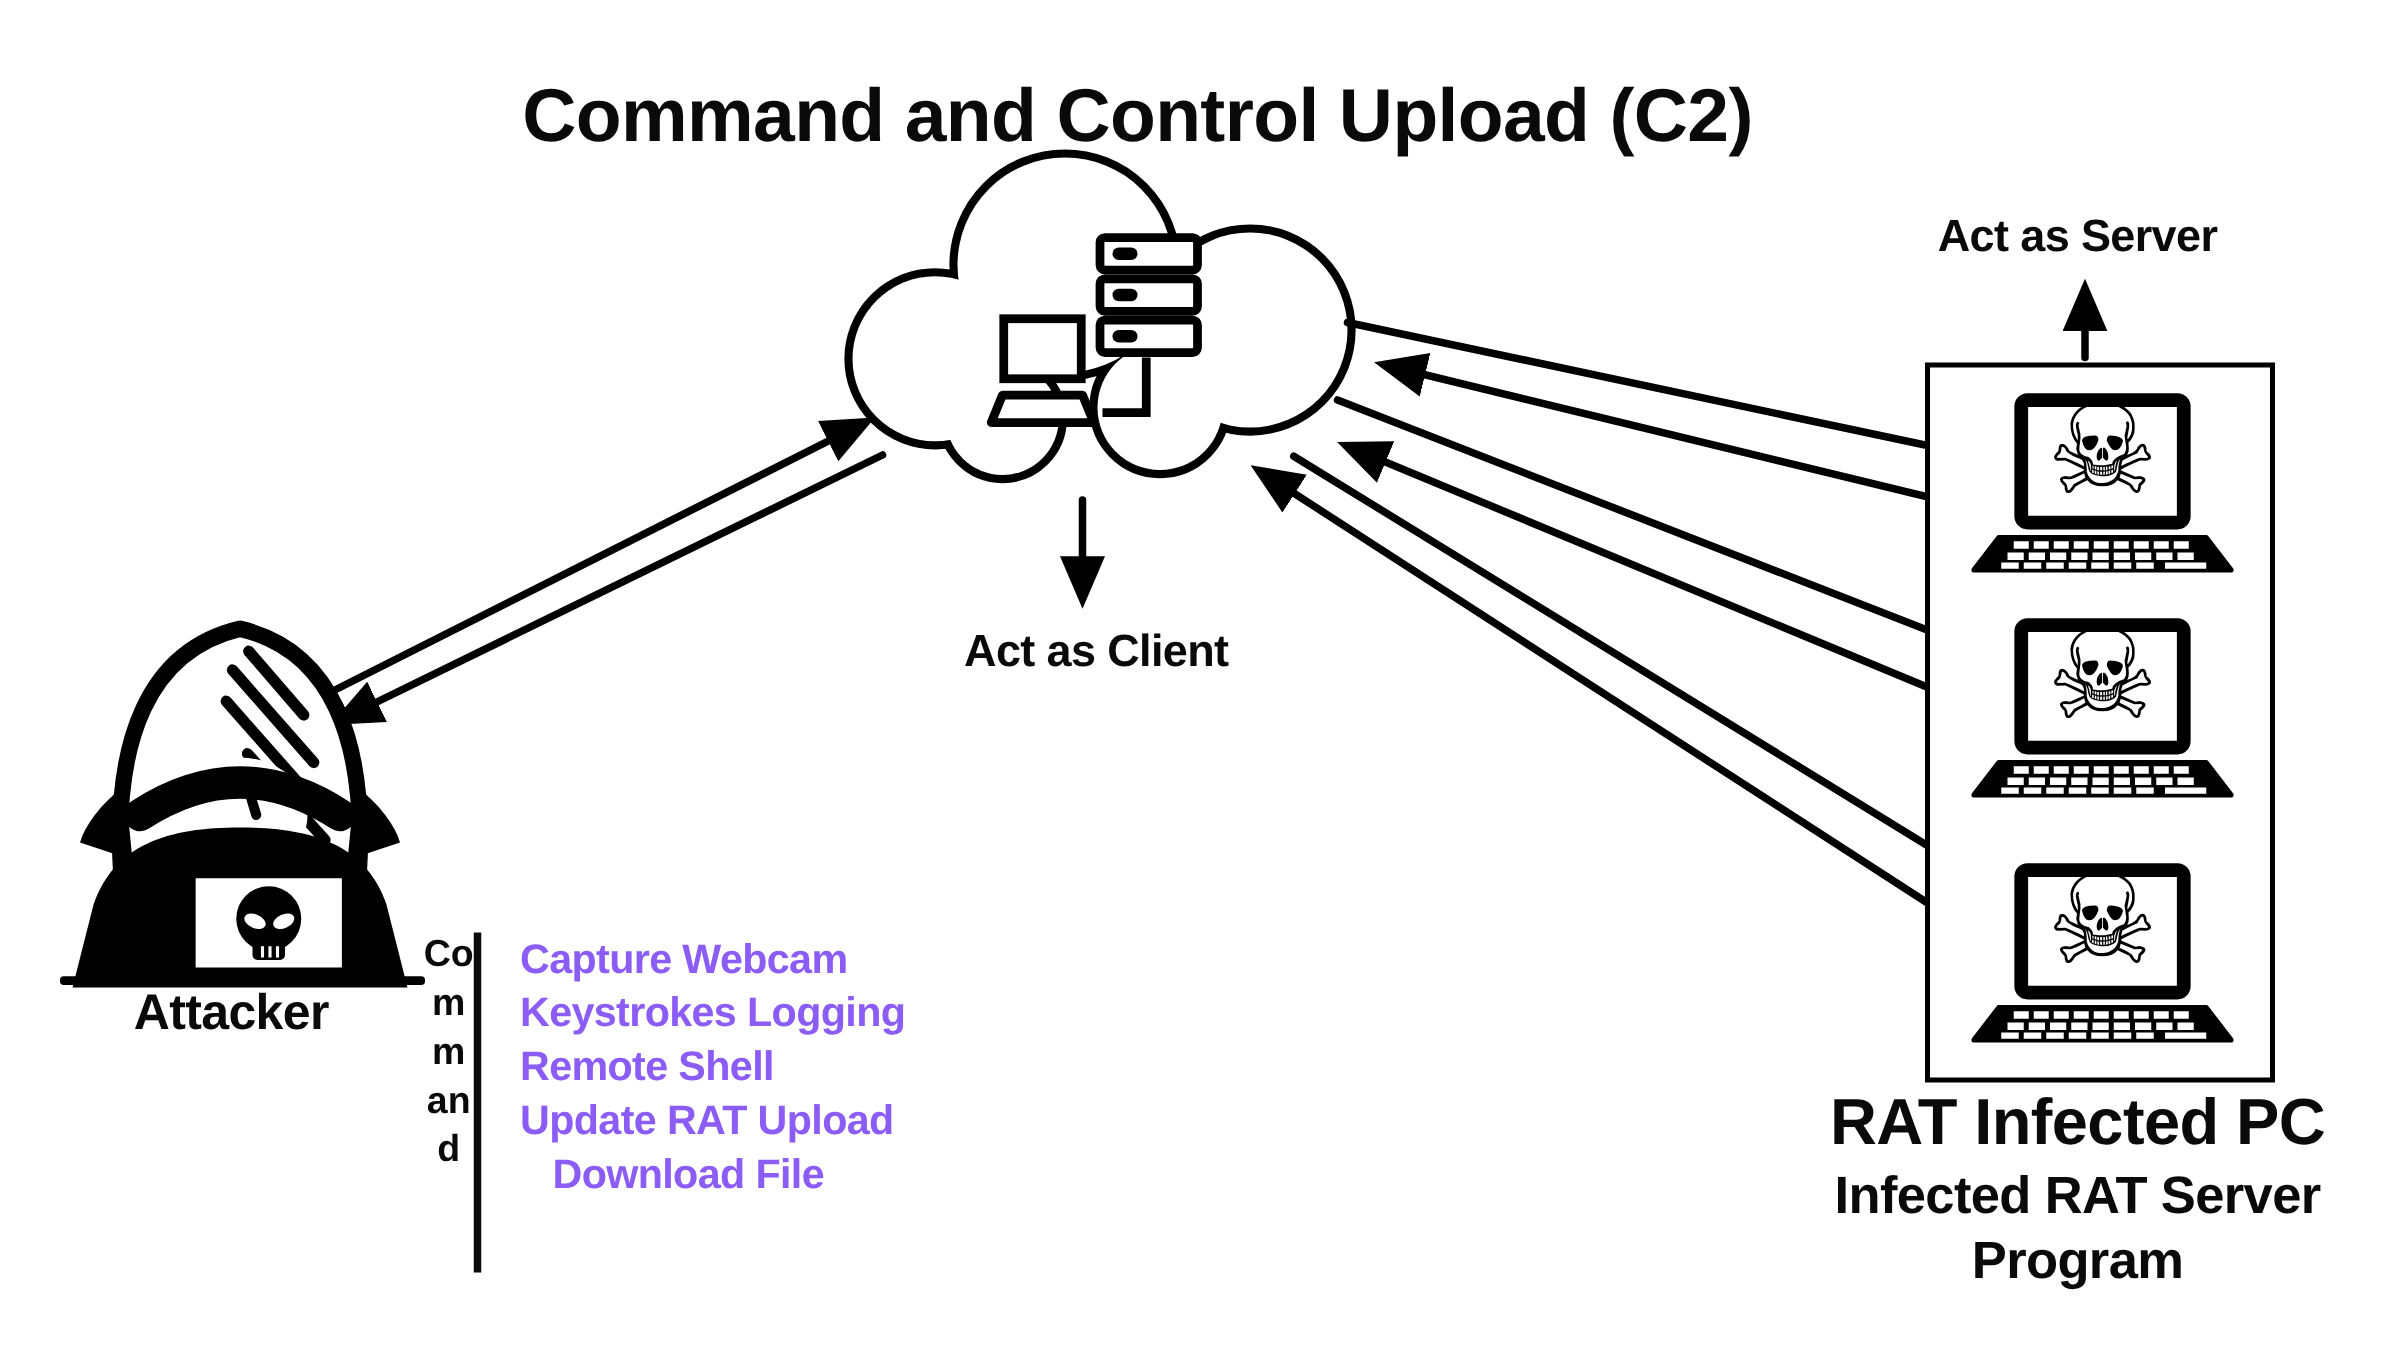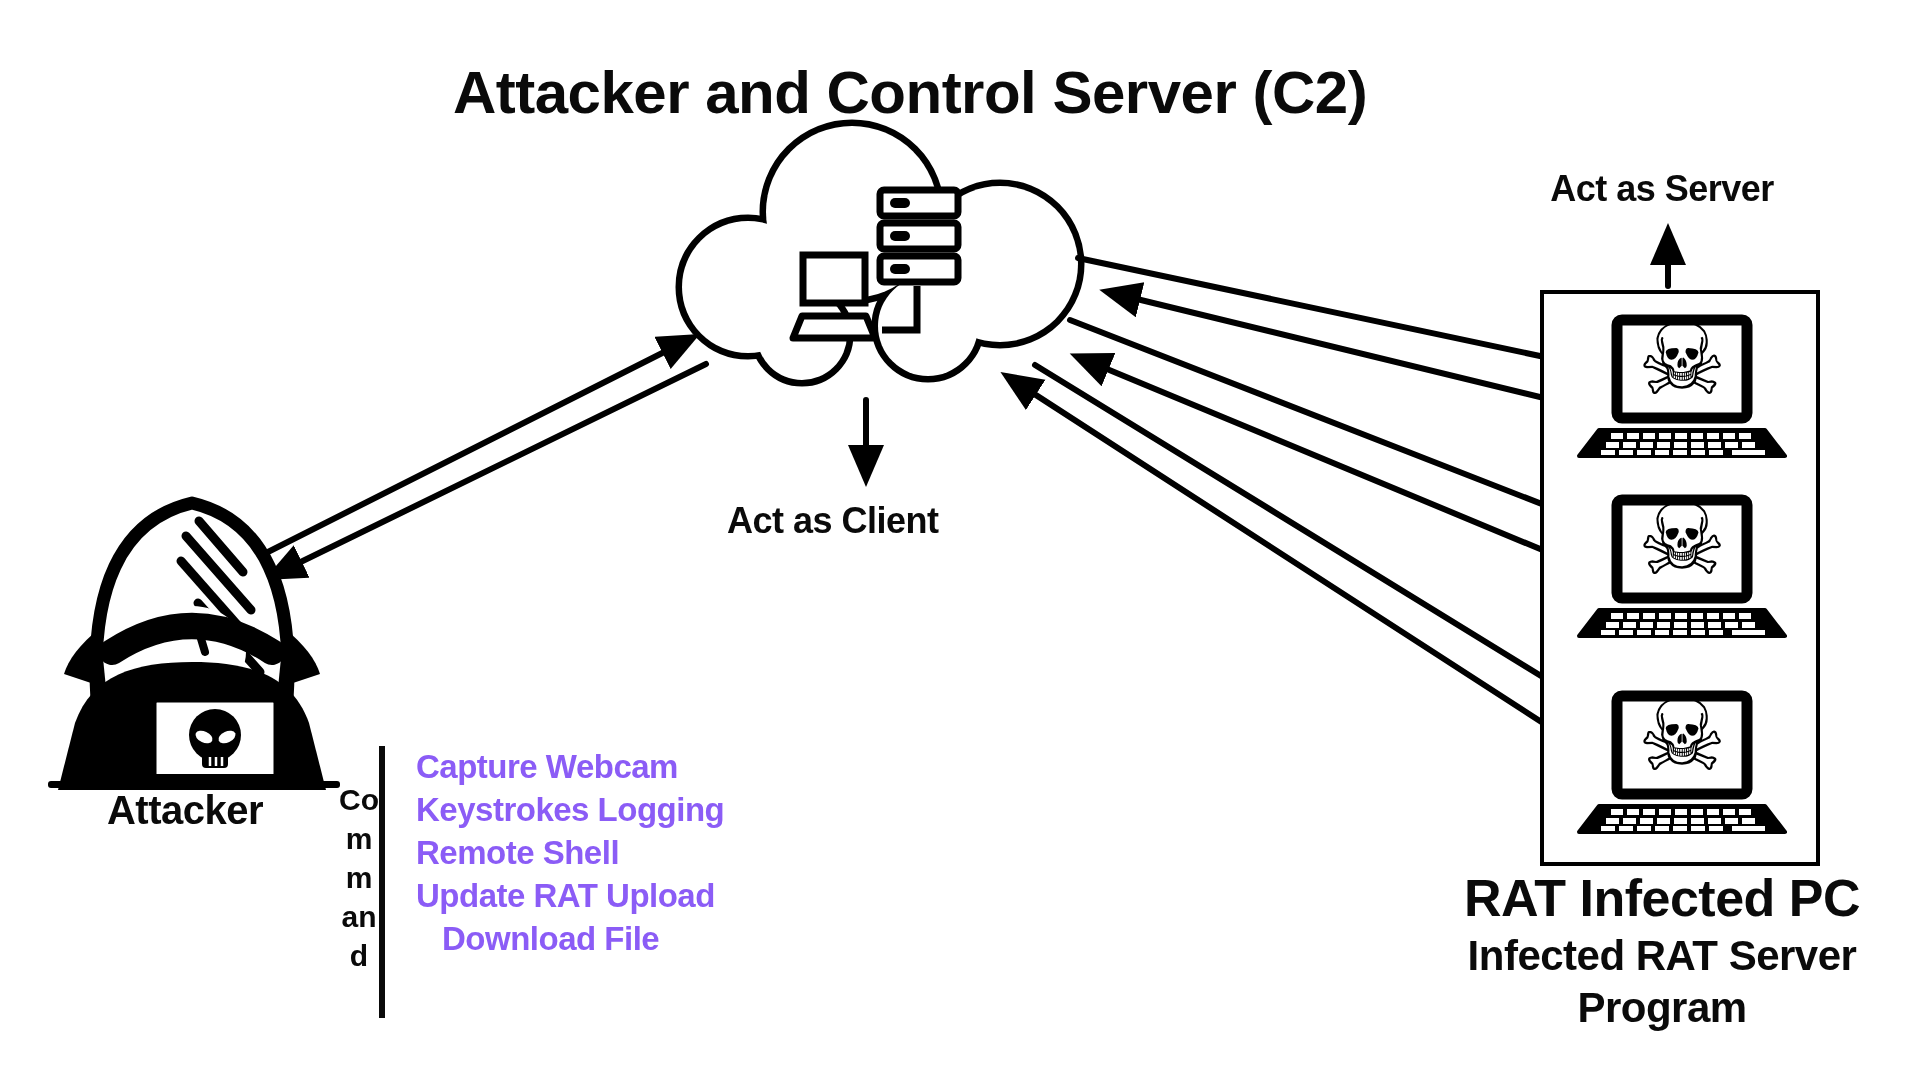--- a/index.html
+++ b/index.html
@@ -3,28 +3,28 @@
 <meta charset="utf-8">
 <style>
   html,body{margin:0;padding:0;background:#ffffff;}
   #stage{
     position:relative;width:1920px;height:1080px;background:#ffffff;overflow:hidden;
     font-family:"Liberation Sans",sans-serif;color:#000;
   }
   .abs{position:absolute;}
   .lbl{font-weight:700;letter-spacing:-0.5px;color:#0a0a0a;white-space:nowrap;}
   #diagram-title{left:330px;top:58px;width:1160px;text-align:center;font-size:60px;}
-  #act-as-client{left:727px;top:500px;width:300px;font-size:36px;}
+  #act-as-client{left:727px;top:500px;width:300px;text-align:center;font-size:36px;}
   #act-as-server{left:1512px;top:168px;width:300px;text-align:center;font-size:36px;}
   #attacker-label{left:30px;top:788px;width:310px;text-align:center;font-size:40px;}
   #rat-title{left:1392px;top:868px;width:540px;text-align:center;font-size:52px;}
   #rat-subtitle{left:1447px;top:930px;width:430px;text-align:center;font-size:42px;line-height:1.23;white-space:normal;}
   #command-vertical{
     left:338px;top:744px;width:42px;text-align:center;font-size:30px;font-weight:700;
-    line-height:39px;word-break:break-all;white-space:normal;color:#0a0a0a;margin-top:36px;
+    line-height:39px;word-break:break-all;white-space:normal;color:#0a0a0a;
   }
   #command-divider{left:379px;top:746px;width:6px;height:272px;background:#0a0a0a;}
   .cmd-item{left:416px;width:420px;height:43px;font-size:33px;font-weight:700;letter-spacing:-0.5px;color:#8b5cf6;white-space:nowrap;}
   #cmd-0{top:748px;} #cmd-1{top:791px;} #cmd-2{top:834px;}
   #cmd-3{top:877px;} #cmd-4{top:920px;margin-left:26px;} #cmd-5{top:961px;}
   svg{position:absolute;left:0;top:0;}
   .ink{stroke:#000;fill:none;}
 </style>
 </head>
 <body>
@@ -148,21 +148,21 @@
       <path d="M 140,774 L 290,774 L 297,783 L 133,783 Z" fill="#000"></path>
       <rect x="48" y="781" width="292" height="7" rx="3" fill="#000"></rect>
     </g>
 
     <rect x="1542" y="292" width="276" height="572" fill="#fff" stroke="#000" stroke-width="4"></rect>
     <use href="#skull-laptop" x="1577" y="306" width="210" height="155"></use>
     <use href="#skull-laptop" x="1577" y="486" width="210" height="155"></use>
     <use href="#skull-laptop" x="1577" y="682" width="210" height="155"></use>
   </svg>
 
-  <div id="diagram-title" class="abs lbl">Attacker and Control Server (C2)</div>
+  <div id="diagram-title" class="abs lbl">Command and Control Upload (C2)</div>
 
   <div id="act-as-client" class="abs lbl">Act as Client</div>
   <div id="act-as-server" class="abs lbl">Act as Server</div>
 
   <div id="attacker-label" class="abs lbl">Attacker</div>
 
   <div id="command-vertical" class="abs">Command</div>
   <div id="command-divider" class="abs"></div>
 
   <div id="cmd-0" class="abs cmd-item">Capture Webcam</div>

